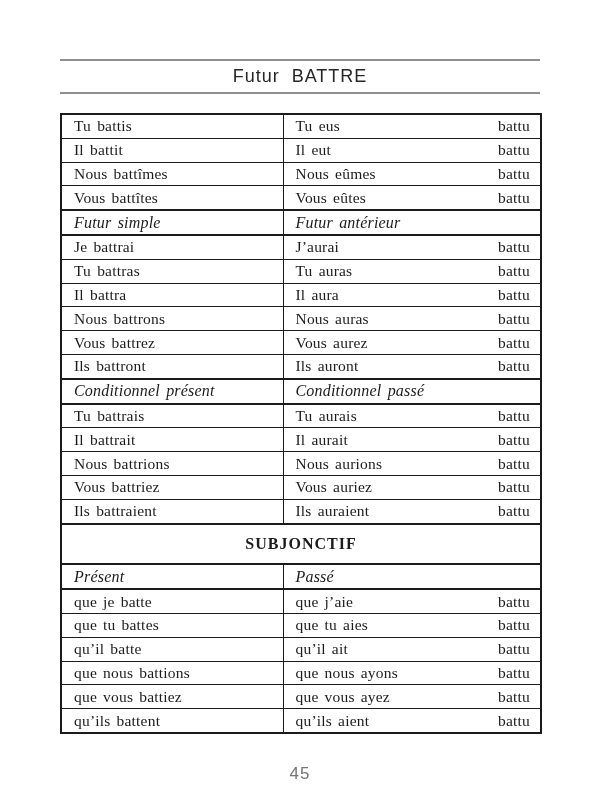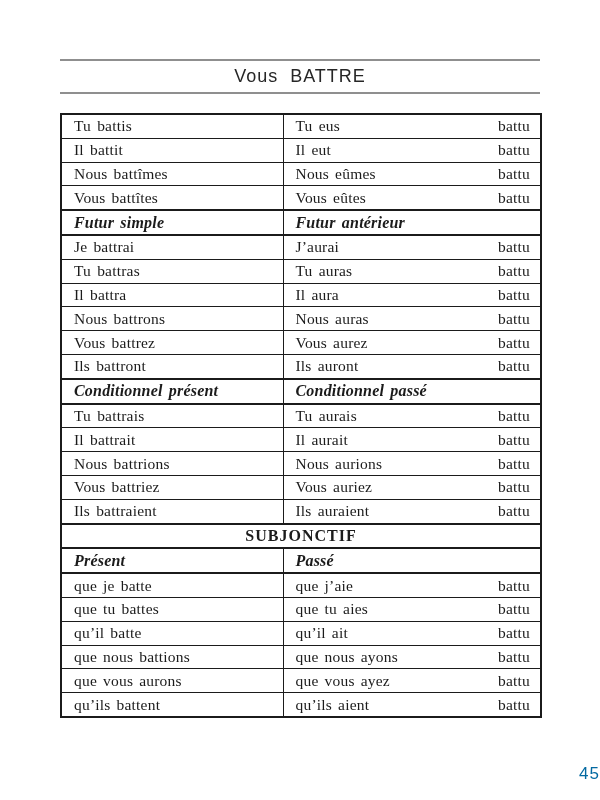--- a/index.html
+++ b/index.html
@@ -57,63 +57,63 @@
     padding: 0 10px 0 12px;
     font-size: 15.5px;
     letter-spacing: 0.2px;
     word-spacing: 2px;
     vertical-align: middle;
     overflow: hidden;
     white-space: nowrap;
     margin-top: 16px;
   }
   tr.header-row td {
-    font-weight: bold;
+    font-weight: normal;
     font-style: italic;
     font-size: 16px;
     border-top-width: 2px;
     border-bottom-width: 2px;
   }
   tr.span-row td {
     font-weight: bold;
     font-style: normal;
     text-align: center;
     font-size: 16px;
     letter-spacing: 1px;
     border-top-width: 2px;
     border-bottom-width: 2px;
-    padding: 0;
+    padding: 8px;
   }
   td.compound .cwrap {
     display: flex;
     justify-content: space-between;
     align-items: center;
     text-align: center;
   }
   
   .pageno {
     position: absolute;
     left: 0;
     right: 0;
     top: 764px;
-    text-align: right;
+    text-align: center;
     font-family: "Liberation Sans", sans-serif;
     font-size: 17px;
     letter-spacing: 1px;
-    color: #0369a1;
+    color: #737373;
   }
 </style>
 </head>
 <body>
 
 <div class="page">
 
   <div class="title-block">
     <div class="rule"></div>
-    <div class="title">Vous  BATTRE</div>
+    <div class="title">Futur  BATTRE</div>
     <div class="rule"></div>
   </div>
 
   <table class="conj">
     <colgroup>
       <col style="width:222px">
       <col style="width:258px">
     </colgroup>
     <tbody id="conj-body">
         <tr>
@@ -296,21 +296,21 @@
         <tr>
           <td>que nous battions</td>
           <td class="compound">
             <div class="cwrap">
               <span>que nous ayons</span>
               <span>battu</span>
             </div>
           </td>
         </tr>
         <tr>
-          <td>que vous aurons</td>
+          <td>que vous battiez</td>
           <td class="compound">
             <div class="cwrap">
               <span>que vous ayez</span>
               <span>battu</span>
             </div>
           </td>
         </tr>
         <tr>
           <td>qu’ils battent</td>
           <td class="compound">

